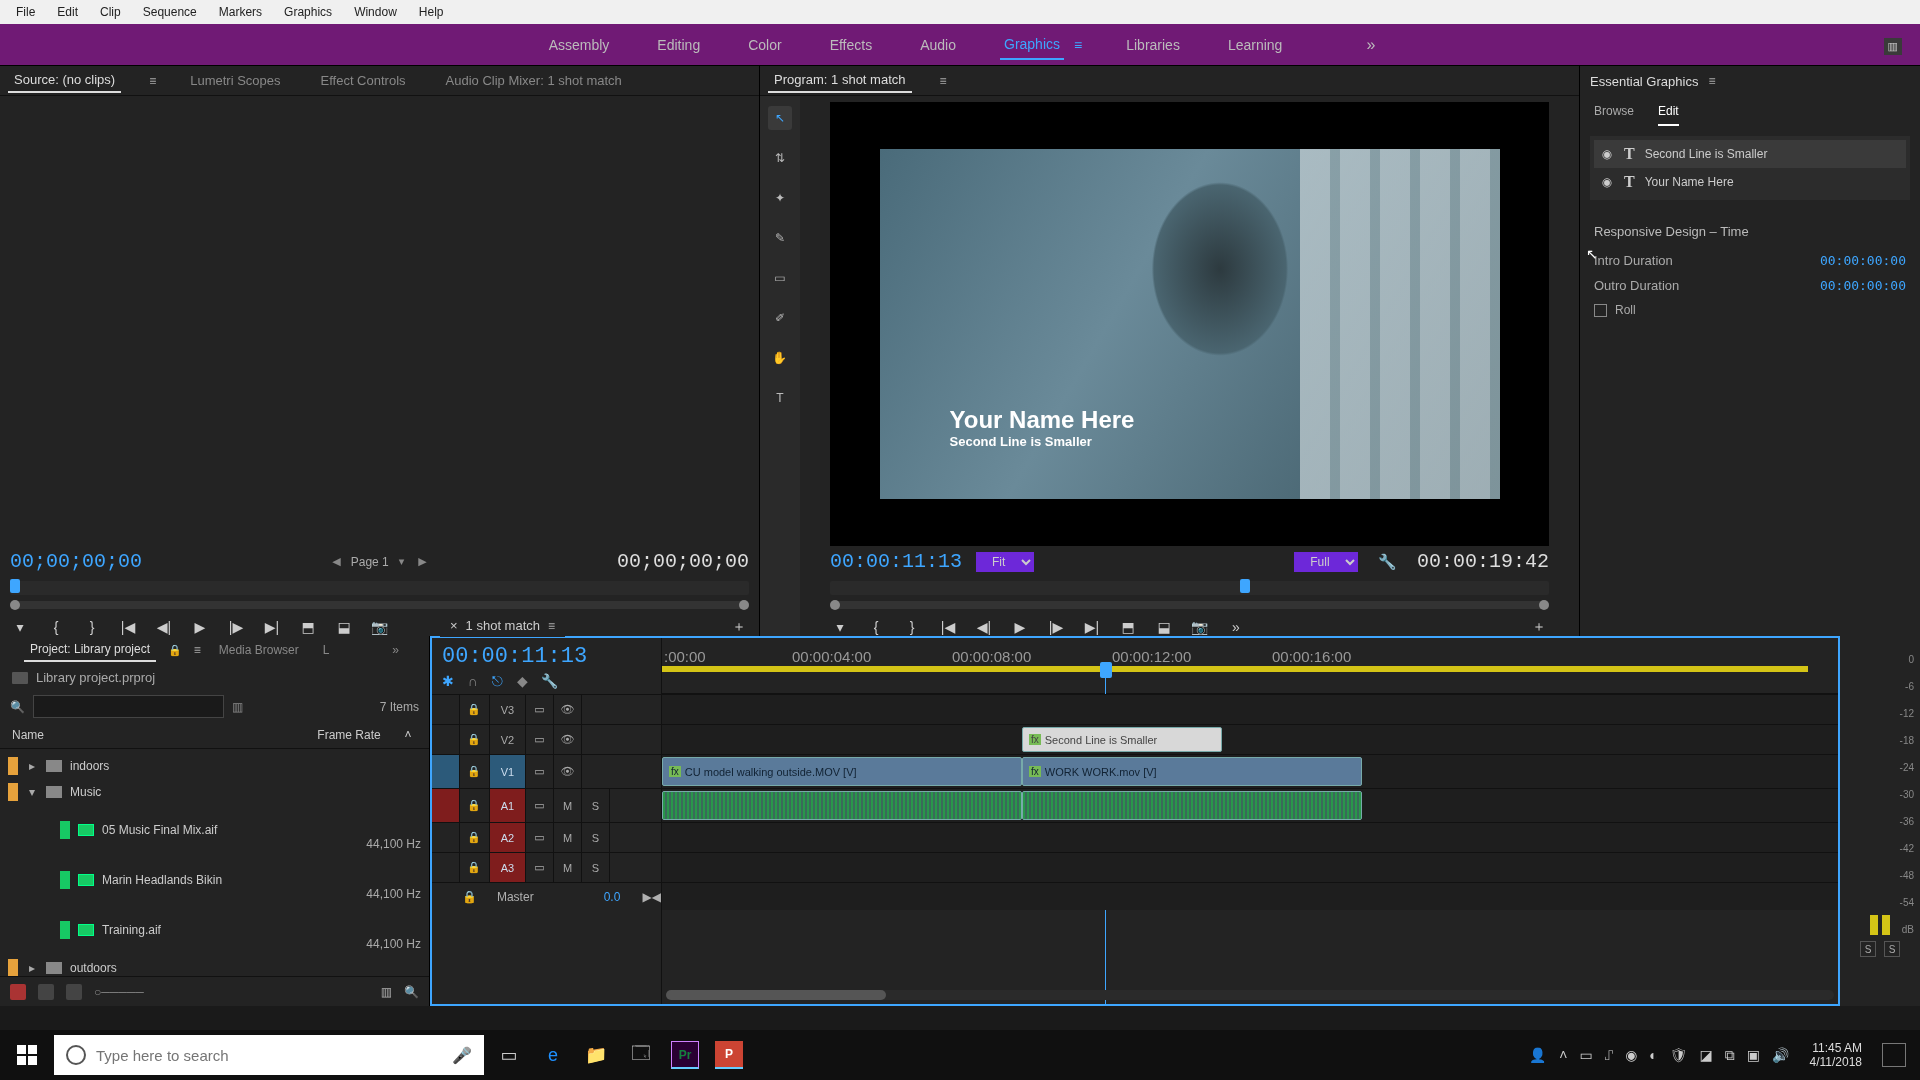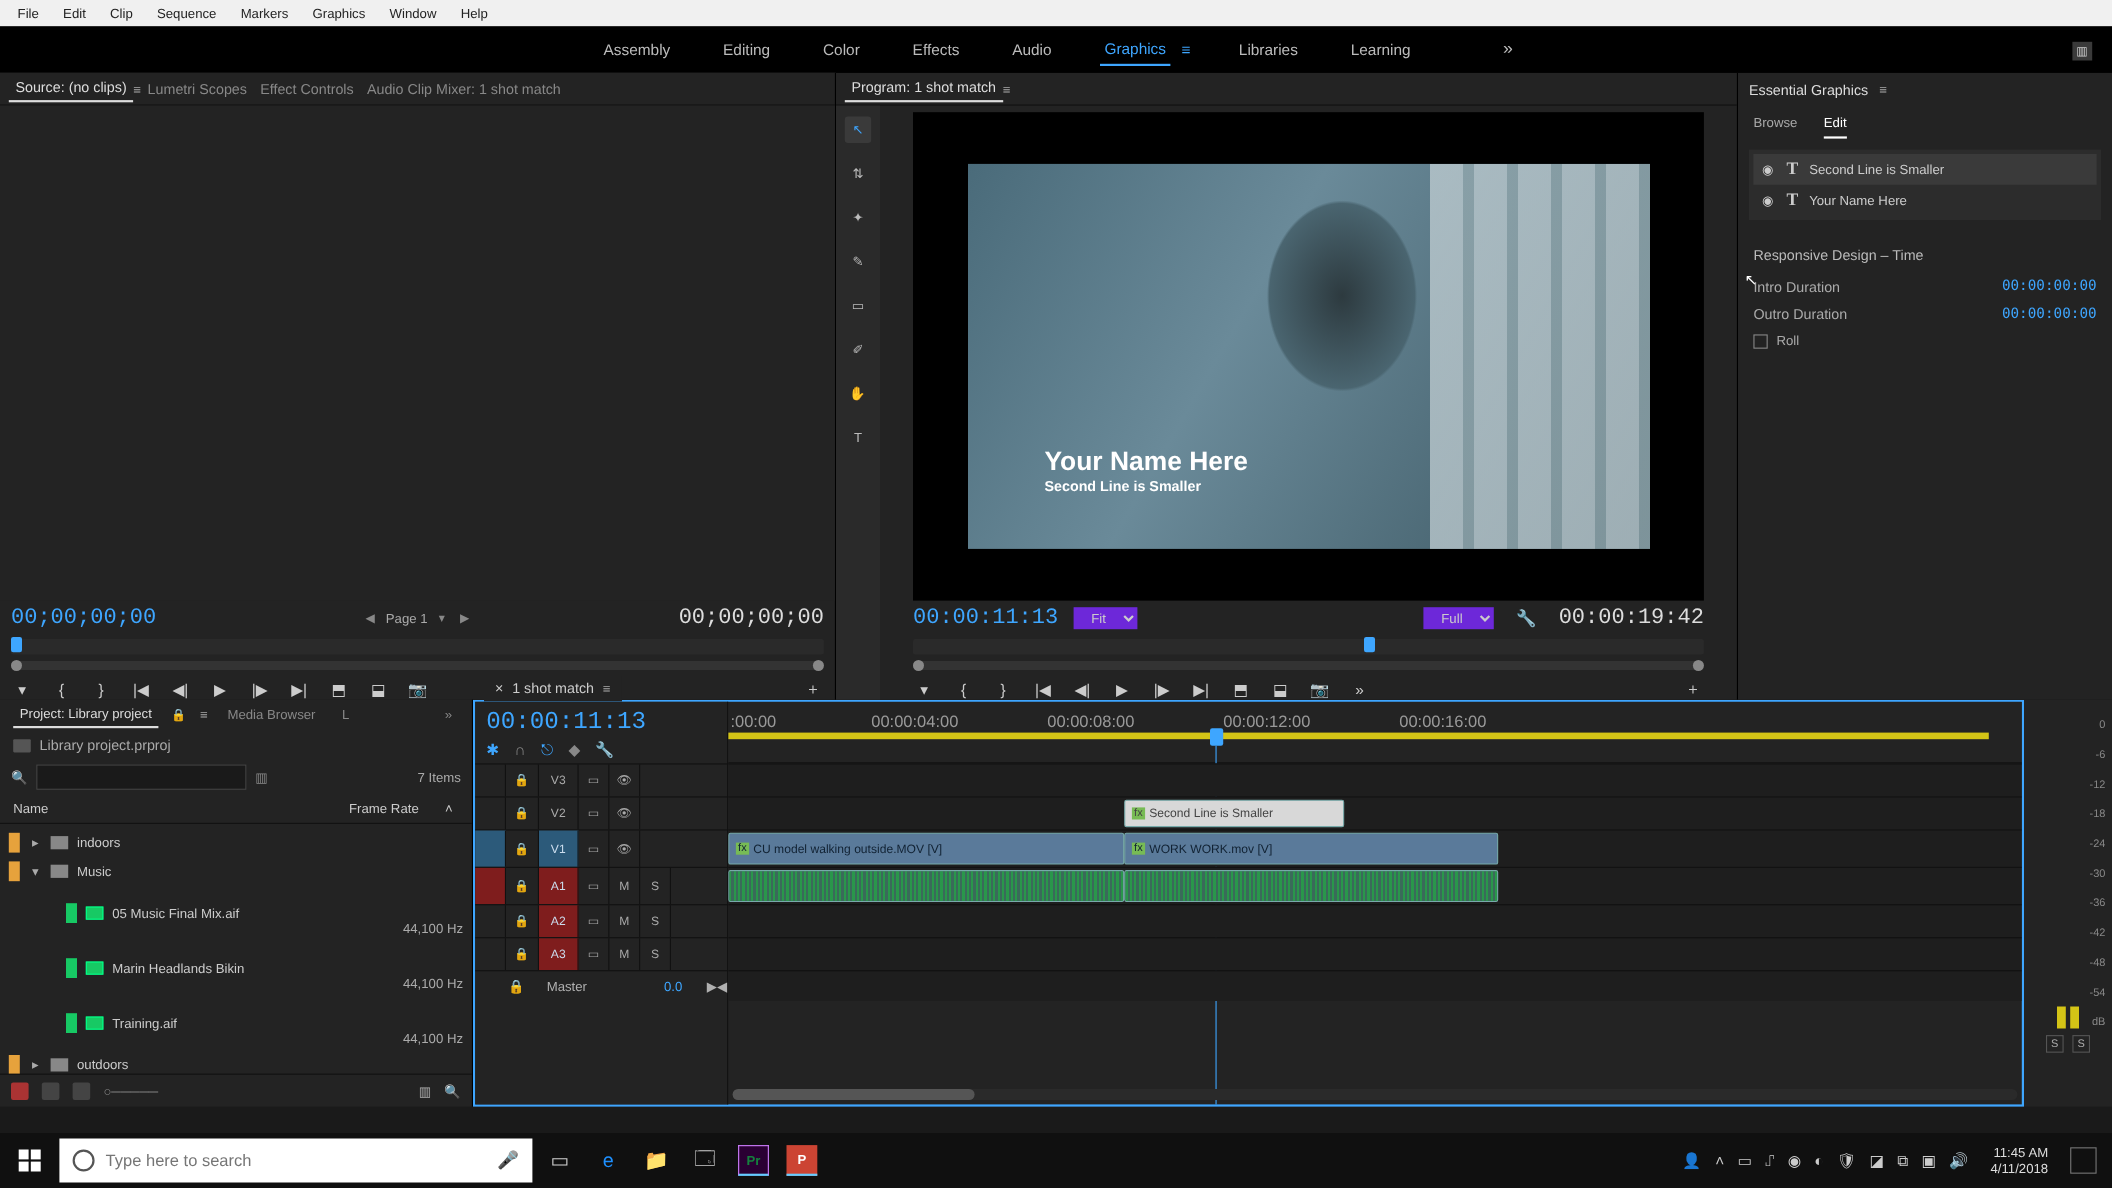--- a/index.html
+++ b/index.html
@@ -3,34 +3,34 @@
 <meta charset="utf-8">
 <style>
 * { box-sizing: border-box; margin: 0; padding: 0; font-family: "Segoe UI", Arial, sans-serif; }
 body { background: #1a1a1a; color: #b0b0b0; font-size: 12px; width: 1920px; height: 1080px; overflow: hidden; }
 
 
 .menu-bar { background: #f0f0f0; color: #222; height: 24px; display: flex; align-items: center; padding: 0 6px; gap: 2px; }
 .menu-bar span { padding: 3px 10px; cursor: default; }
 
 
-.workspace-row { height: 42px; background: #000000; display: flex; align-items: center; justify-content: center; gap: 40px; border-bottom: 1px solid #000; padding-left: 400px; padding-right: 400px; }
+.workspace-row { height: 42px; background: #701a75; display: flex; align-items: center; justify-content: center; gap: 40px; border-bottom: 1px solid #000; padding-left: 400px; padding-right: 400px; }
 .workspace-row .ws { color: #bbb; padding: 6px 4px; cursor: pointer; font-size: 14px; }
 .workspace-row .ws.active { color: #3ea6ff; border-bottom: 2px solid #3ea6ff; }
 .ws-menu-icon { color: #3ea6ff; font-size: 14px; margin-left:-30px;}
 .ws-overflow { color:#bbb;font-size:16px;margin-left:40px;}
 
 
 .main-area { display: flex; height: 570px; }
 .left-top { width: 760px; background: #232323; border-right: 1px solid #000; display:flex;flex-direction:column;}
 .center-top { flex: 1; background: #232323; border-right: 1px solid #000; position:relative;}
 .right-panel { width: 340px; background: #232323; display:flex;flex-direction:column;}
 
 
-.tab-strip { height: 30px; display:flex; align-items:center; padding: 0 8px; gap: 0; border-bottom:1px solid #111;}
+.tab-strip { height: 30px; display:flex; align-items:center; padding: 0 8px; gap: 28px; border-bottom:1px solid #111;}
 .tab { color:#888; padding:4px 6px; cursor:pointer; font-size:13px;}
 .tab.active { color:#ddd; border-bottom:2px solid #ddd;}
 .tab-menu-icon{color:#aaa;font-size:12px;}
 
 
 .source-body { flex:1; background:#232323; position:relative;}
 .source-footer { height: 90px; padding: 4px 10px;}
 .tc { font-family: "Consolas","Courier New",monospace; }
 .tc-blue { color:#3ea6ff; font-size:20px;}
 .tc-white { color:#ddd; font-size:20px;}
@@ -82,21 +82,21 @@
 .chk{width:13px;height:13px;border:1px solid #888;display:inline-block;}
 .newlayer-btn{position:absolute;right:18px;margin-top:-28px;color:#ccc;background:#3a3a3a;padding:2px 4px;font-size:11px;}
 
 
 .bottom-area{display:flex;height:370px;}
 .project-panel{width:430px;background:#232323;border-right:1px solid #000;display:flex;flex-direction:column;}
 .timeline-panel{flex:1;background:#232323;border:2px solid #3ea6ff;display:flex;position:relative;}
 .audio-meters{width:80px;background:#232323;padding:8px 6px;}
 
 
-.proj-tabs{height:28px;display:flex;align-items:center;padding:0 12px;gap:12px;}
+.proj-tabs{height:28px;display:flex;align-items:center;padding:0 24px;gap:12px;}
 .proj-tabs .tab{font-size:12px;}
 .lock-icon{font-size:11px;color:#888;}
 .proj-name{padding:6px 12px;color:#aaa;font-size:13px;display:flex;align-items:center;gap:8px;}
 .bin-icon{width:16px;height:12px;background:#555;display:inline-block;border-radius:1px;}
 .search-row{display:flex;align-items:center;padding:4px 10px;gap:8px;}
 .search-row input{flex:0 0 180px;background:#1a1a1a;border:1px solid #444;color:#ccc;padding:3px 6px;}
 .items-count{margin-left:auto;color:#aaa;}
 .col-head{display:flex;padding:6px 12px;border-bottom:1px solid #111;color:#ccc;}
 .col-head .c1{flex:1;}
 .col-head .c2{width:100px;text-align:center;}

